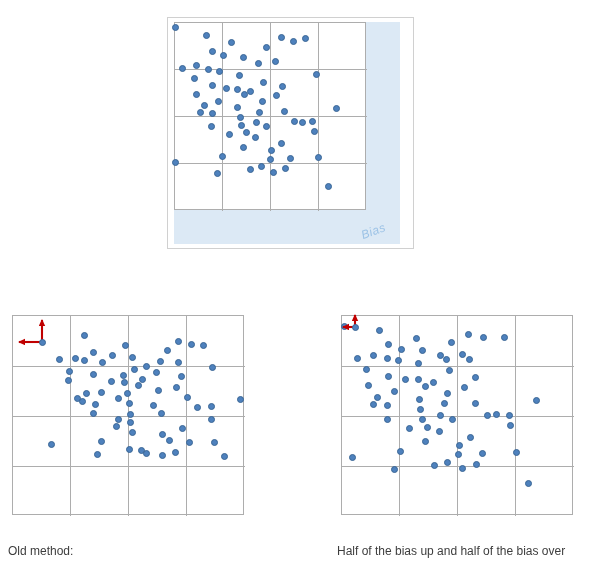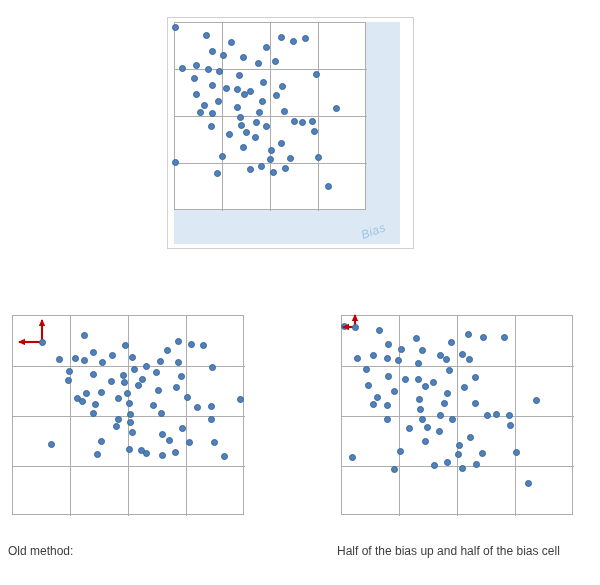--- a/index.html
+++ b/index.html
@@ -368,14 +368,14 @@
     </svg>
     <div class="origin-dot" style="left:13px; top:11px;"></div>
   </div>
 </div>
 
 <div class="caption" style="left:8px; top:543px;">
   <span class="cap-line">Old method:</span>
 </div>
 
 <div class="caption" style="left:337px; top:543px;">
-  <span class="cap-line">Half of the bias up and half of the bias cell</span>
+  <span class="cap-line">Half of the bias up and half of the bias over</span>
 </div>
 
 </body></html>

